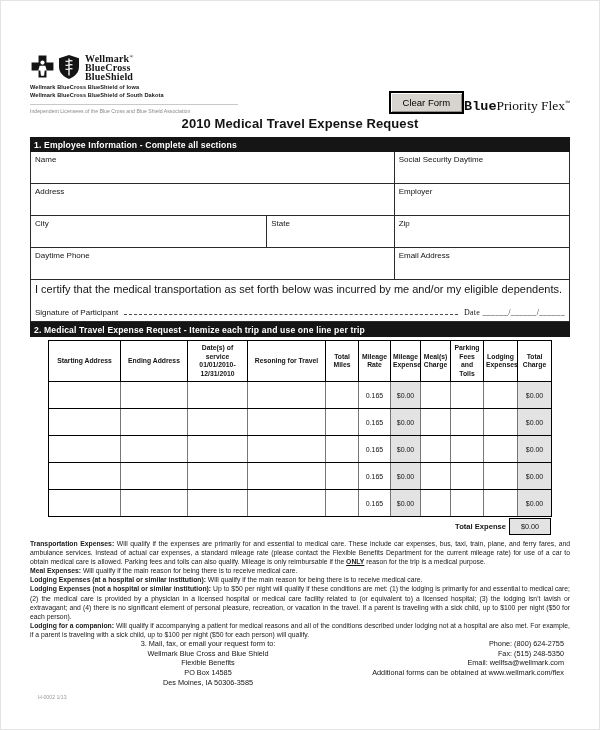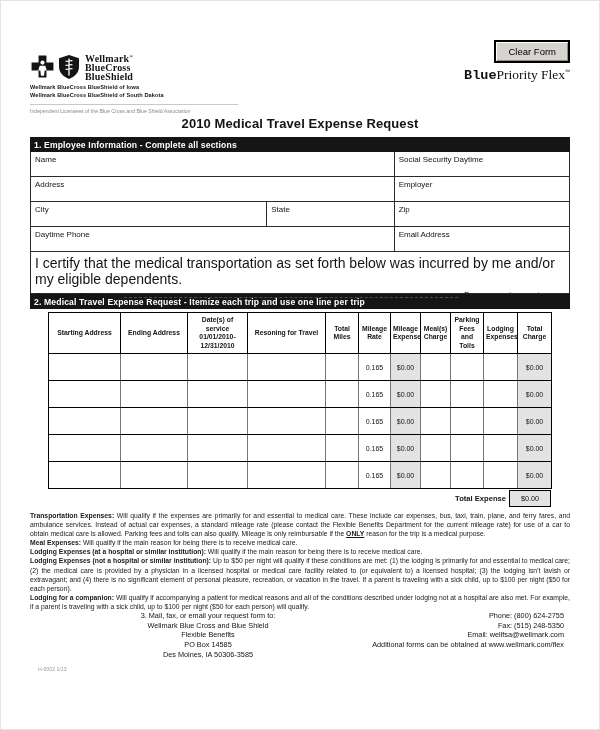--- a/index.html
+++ b/index.html
@@ -15,50 +15,50 @@
   .header { display:flex; justify-content:space-between; padding-top:40px; }
   .header-left { padding-top:12px; }
   .logo-row { display:flex; align-items:center; }
   .logo-icons { display:flex; align-items:center; }
   .logo-icons svg { display:block; }
   .logotype { font-family:"Liberation Serif", serif; font-weight:bold; font-size:10px; line-height:9px; margin-left:4px; letter-spacing:0.2px; }
   .logotype sup { font-size:5px; }
   .logo-subs { font-size:5.6px; font-weight:bold; line-height:7.5px; margin-top:3px; letter-spacing:0.1px; }
   .licensee { font-size:5.2px; color:#8a8a8a; margin-top:5px; padding-top:3px; border-top:1px solid #c9c9c9; width:208px; }
 
-  .header-right { display:flex; flex-direction:column; align-items:flex-end; }
+  .header-right { display:flex; flex-direction:row; align-items:flex-end; }
   .clear-form-btn {
     background:#d7d4cf; border:2px solid #000; font-family:"Liberation Sans",sans-serif;
     box-shadow: inset 1px 1px 0 #ffffff, inset -1px -1px 0 #8f8d88;
     font-size:9.5px; padding:4px 12px; cursor:pointer; color:#000;
   }
   .brand { font-family:"Liberation Serif", serif; font-size:13.5px; margin-top:4px; color:#111; }
   .brand .b { font-weight:bold;font-family:Liberation Mono, monospace; }
   .brand sup { font-size:6px; }
 
   
   .title { text-align:center; font-size:13px; font-weight:bold; margin-top:2px; letter-spacing:0.1px; }
 
   
   .bar { background:#151515; color:#fff; font-weight:bold; font-size:8.6px; padding:3px 4px 2px 4px; letter-spacing:0.15px; }
   .bar-1 { margin-top:6px; }
 
   
   .emp-grid { display:grid; grid-template-columns:43.9% 23.7% 32.4%; border:1px solid #2b2b2b; border-top:none; }
   .cell {
-    box-sizing:border-box; height:25px; padding:3px 4px; font-size:8px;
+    box-sizing:border-box; height:32px; padding:3px 4px; font-size:8px;
     border-bottom:1px solid #2b2b2b; border-right:1px solid #2b2b2b; cursor:text;
   }
   .cell.last-col { border-right:none; }
   .cell.span2 { grid-column:span 2; }
   .certify-box {
     grid-column:1 / 4; box-sizing:border-box; height:41px; padding:3px 4px 4px 4px;
     border-bottom:none; display:flex; flex-direction:column; justify-content:space-between;
   }
-  .certify-text { font-size:14px; }
+  .certify-text { font-size:11px; }
   .sig-row { display:flex; align-items:flex-end; font-size:8px; }
   .sig-line { flex:1; border-bottom:1px dashed #4a4a4a; margin:0 6px 2px 6px; height:10px; }
   .date-part { white-space:nowrap; letter-spacing:0.3px;font-family:Liberation Serif, serif; }
 
   
   .trip-table { border-collapse:collapse; table-layout:fixed; width:503px; margin:3px 0 0 18px; }
   .trip-table th {
     border:1px solid #000; font-weight:bold; font-size:6.8px; line-height:1.3;
     height:38px; padding:1px 2px; text-align:center; vertical-align:middle;
   }

